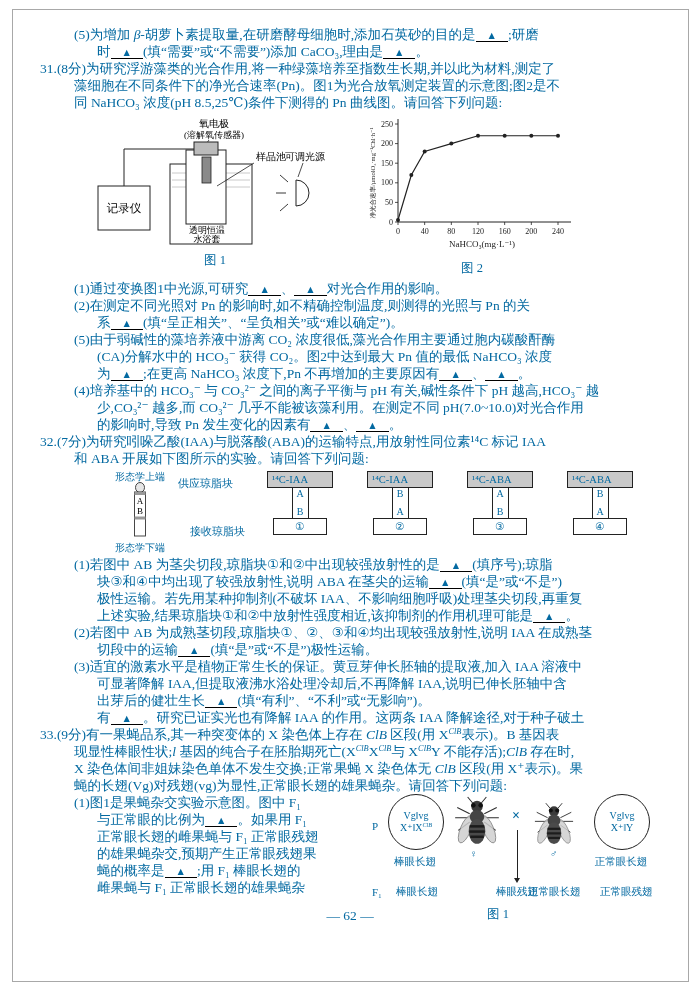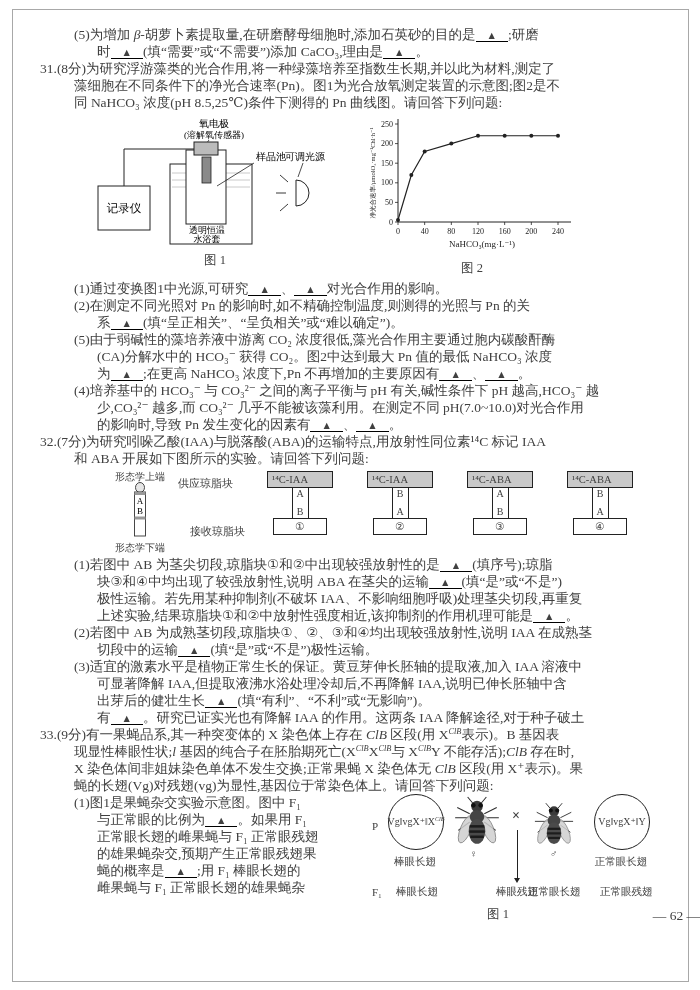--- a/index.html
+++ b/index.html
@@ -1,17 +1,17 @@
 <!DOCTYPE html>
 <html><head>
 <meta charset="utf-8">
 <style>
   html,body{margin:0;padding:0;background:#e9e9e9;}
   .page{position:relative;width:700px;height:990px;background:#ffffff;overflow:hidden;
-        font-family:"Liberation Serif","DejaVu Serif","DejaVu Sans",serif;color:#404040;}
+        font-family:"Liberation Serif","DejaVu Serif","DejaVu Sans",serif;color:#0369a1;}
   .frame{position:absolute;left:12px;top:9px;right:11px;bottom:8px;border:1px solid #a8a8a8;pointer-events:none;}
   .content{position:absolute;left:40px;top:26px;width:626px;font-size:13.5px;line-height:17px;}
   .line{white-space:nowrap;height:17px;}
   .ind0{padding-left:0;}
   .ind1{padding-left:34px;}
   .ind2{padding-left:57px;}
   .line u{text-decoration:none;border-bottom:1.2px solid #000;padding:0 11px;font-size:10.5px;}
   sup{font-size:0.62em;vertical-align:super;line-height:0;}
   i{font-style:italic;}
 
@@ -34,29 +34,29 @@
   .seg{width:15px;height:28px;border-left:1.2px solid #222;border-right:1.2px solid #222;
        display:flex;flex-direction:column;justify-content:space-between;align-items:center;
        font-size:10px;line-height:10px;padding:1px 0;}
   .receiver{width:52px;height:15px;border:1px solid #222;text-align:center;font-size:10.5px;line-height:15px;}
 
   
   .q33block{display:flex;align-items:flex-start;}
   .q33left{width:330px;}
   .flyfig{position:relative;width:296px;height:134px;flex:none;font-size:10.5px;line-height:12px;}
   .geno{position:absolute;width:54px;height:54px;border:1px solid #222;border-radius:50%;
-        display:flex;flex-direction:row;align-items:center;justify-content:center;
+        display:flex;flex-direction:column;align-items:center;justify-content:center;
         font-size:10px;line-height:12px;background:#fff;}
   .abslbl{position:absolute;text-align:center;}
   .cross{position:absolute;font-size:14px;font-weight:bold;}
   .arrowline{position:absolute;width:0;height:48px;border-left:1px solid #222;}
   .arrowhead{position:absolute;width:0;height:0;border:3.5px solid transparent;border-top:5.5px solid #222;}
   .flycaption{position:absolute;left:0;right:40px;top:114px;text-align:center;font-size:12.5px;}
 
-  .footer{position:absolute;left:0;right:0;top:908px;text-align:right;font-size:13.5px;}
+  .footer{position:absolute;left:0;right:0;top:908px;text-align:center;font-size:13.5px;}
 </style>
 </head>
 <body>
 
 <div class="page">
   <div class="frame"></div>
 
   <div class="content">
 
     <div>
@@ -236,21 +236,21 @@
         <div class="line ind1">(3)适宜的激素水平是植物正常生长的保证。黄豆芽伸长胚轴的提取液,加入 IAA 溶液中</div>
         <div class="line ind2">可显著降解 IAA,但提取液沸水浴处理冷却后,不再降解 IAA,说明已伸长胚轴中含</div>
         <div class="line ind2">出芽后的健壮生长<u>▲</u>(填“有利”、“不利”或“无影响”)。</div>
         <div class="line ind2">有<u>▲</u>。研究已证实光也有降解 IAA 的作用。这两条 IAA 降解途径,对于种子破土</div>
       </div>
 
     <div>
         <div class="line ind0">33.(9分)有一果蝇品系,其一种突变体的 X 染色体上存在 <i>ClB</i> 区段(用 X<sup><i>ClB</i></sup>表示)。B 基因表</div>
         <div class="line ind1">现显性棒眼性状;<i>l</i> 基因的纯合子在胚胎期死亡(X<sup><i>ClB</i></sup>X<sup><i>ClB</i></sup>与 X<sup><i>ClB</i></sup>Y 不能存活);<i>ClB</i> 存在时,</div>
         <div class="line ind1">X 染色体间非姐妹染色单体不发生交换;正常果蝇 X 染色体无 <i>ClB</i> 区段(用 X⁺表示)。果</div>
-        <div class="line ind1">蝇的长翅(Vg)对残翅(vg)为显性,基因位于常染色体上。请回答下列问题:</div>
+        <div class="line ind1">蝇的长翅(Vg)对残翅(vg)为显性,正常眼长翅的雄果蝇杂。请回答下列问题:</div>
       </div>
 
     <div class="q33block">
       <div class="q33left">
           <div class="line ind1">(1)图1是果蝇杂交实验示意图。图中 F₁</div>
           <div class="line ind2">与正常眼的比例为<u>▲</u>。如果用 F₁</div>
           <div class="line ind2">正常眼长翅的雌果蝇与 F₁ 正常眼残翅</div>
           <div class="line ind2">的雄果蝇杂交,预期产生正常眼残翅果</div>
           <div class="line ind2">蝇的概率是<u>▲</u>;用 F₁ 棒眼长翅的</div>
           <div class="line ind2">雌果蝇与 F₁ 正常眼长翅的雄果蝇杂</div>

